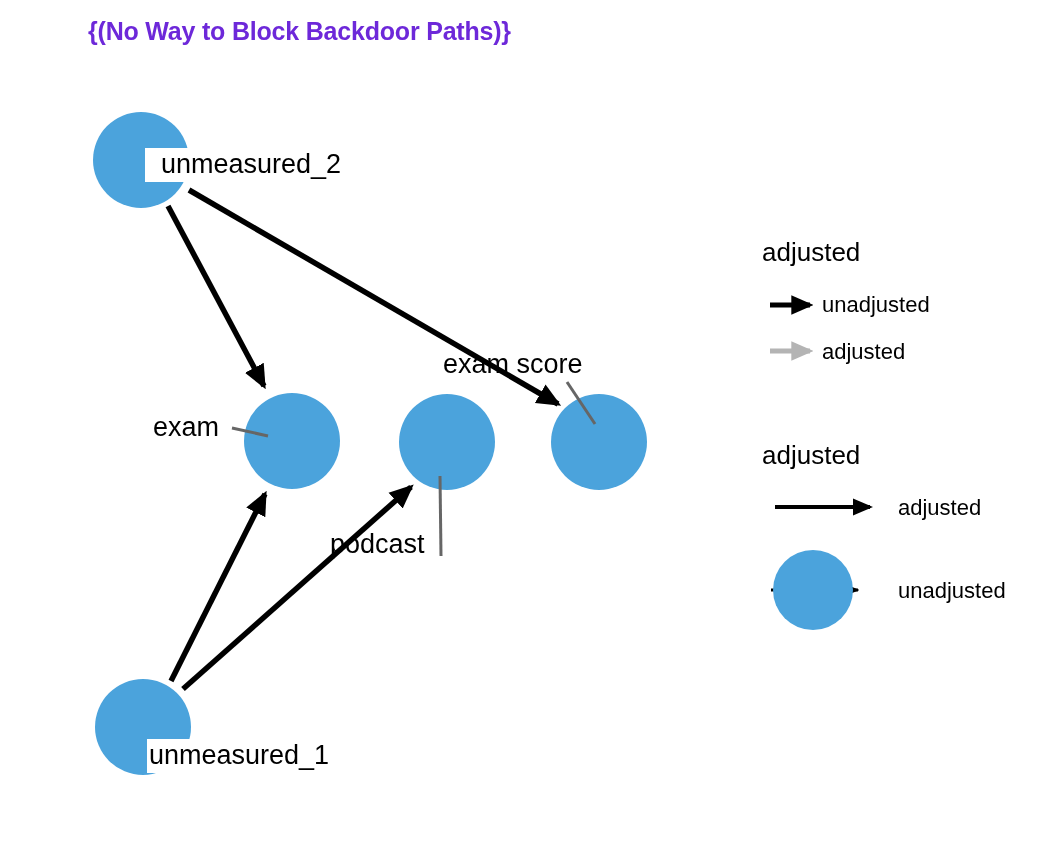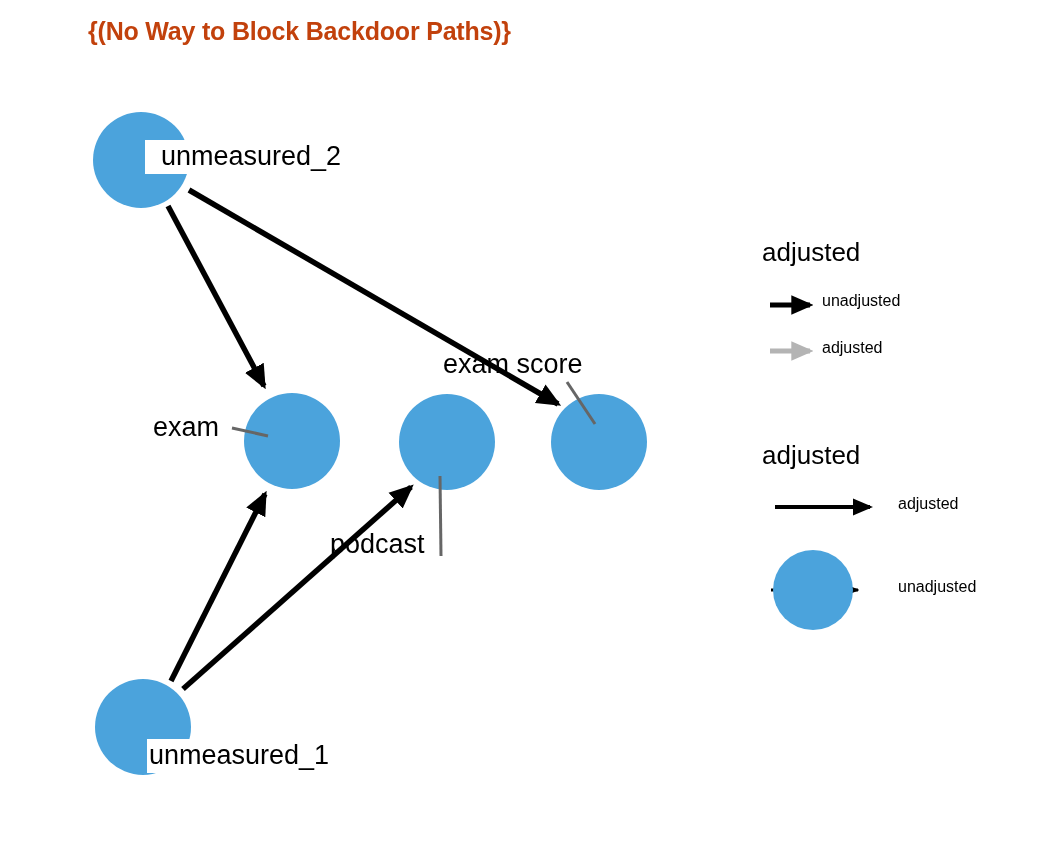--- a/index.html
+++ b/index.html
@@ -26,21 +26,21 @@
     width: 1056px;
     height: 864px;
   }
   .plot-title {
     position: absolute;
     left: 88px;
     top: 17px;
     font-size: 25px;
     font-weight: bold;
     font-family: "Liberation Sans", sans-serif;
-    color: #c2410c;
+    color: #6d28d9;
     letter-spacing: -0.2px;
     white-space: nowrap;
   }
   .node-label {
     position: absolute;
     font-family: "Liberation Sans", sans-serif;
     font-size: 27px;
     color: #000000;
     white-space: nowrap;
     line-height: 1.0;
@@ -52,21 +52,21 @@
   .legend-title {
     position: absolute;
     font-family: "Liberation Sans", sans-serif;
     font-size: 26px;
     color: #000000;
     white-space: nowrap;
   }
   .legend-label {
     position: absolute;
     font-family: "Liberation Sans", sans-serif;
-    font-size: 16px;
+    font-size: 22px;
     color: #000000;
     white-space: nowrap;
   }
 </style>
 </head>
 <body>
 
 <div id="canvas">
 
   <div class="plot-title">{(No Way to Block Backdoor Paths)}</div>
@@ -108,21 +108,21 @@
     <g id="legend-glyphs-layer">
         <line x1="770" y1="305" x2="810" y2="305" stroke="#000000" stroke-width="5" marker-end="url(#arw-black)"></line>
         <line x1="770" y1="351" x2="810" y2="351" stroke="#B4B4B4" stroke-width="5" marker-end="url(#arw-gray)"></line>
         <line x1="775" y1="507" x2="870" y2="507" stroke="#000000" stroke-width="4" marker-end="url(#arw-black-lg)"></line>
         <line x1="771" y1="590" x2="858" y2="590" stroke="#000000" stroke-width="3" marker-end="url(#arw-tiny)"></line>
         <circle cx="813" cy="590" r="40" fill="#4BA3DC"></circle>
       </g>
   </svg>
 
   <div id="node-labels">
-      <div class="node-label boxed" style="left: 145px; top: 140px; padding-left: 16px;">unmeasured_2</div>
+      <div class="node-label boxed" style="left: 145px; top: 148px; padding-left: 16px;">unmeasured_2</div>
       <div class="node-label" style="left: 153px; top: 414px;">exam</div>
       <div class="node-label" style="left: 330px; top: 531px;">podcast</div>
       <div class="node-label" style="left: 443px; top: 351px;">exam score</div>
       <div class="node-label boxed" style="left: 147px; top: 713px; margin-top: 26px;">unmeasured_1</div>
     </div>
   <div id="legend-text">
       <div class="legend-title" style="left: 762px; top: 237px;">adjusted</div>
       <div class="legend-label" style="left: 822px; top: 292px;">unadjusted</div>
       <div class="legend-label" style="left: 822px; top: 339px;">adjusted</div>
       <div class="legend-title" style="left: 762px; top: 440px;">adjusted</div>

